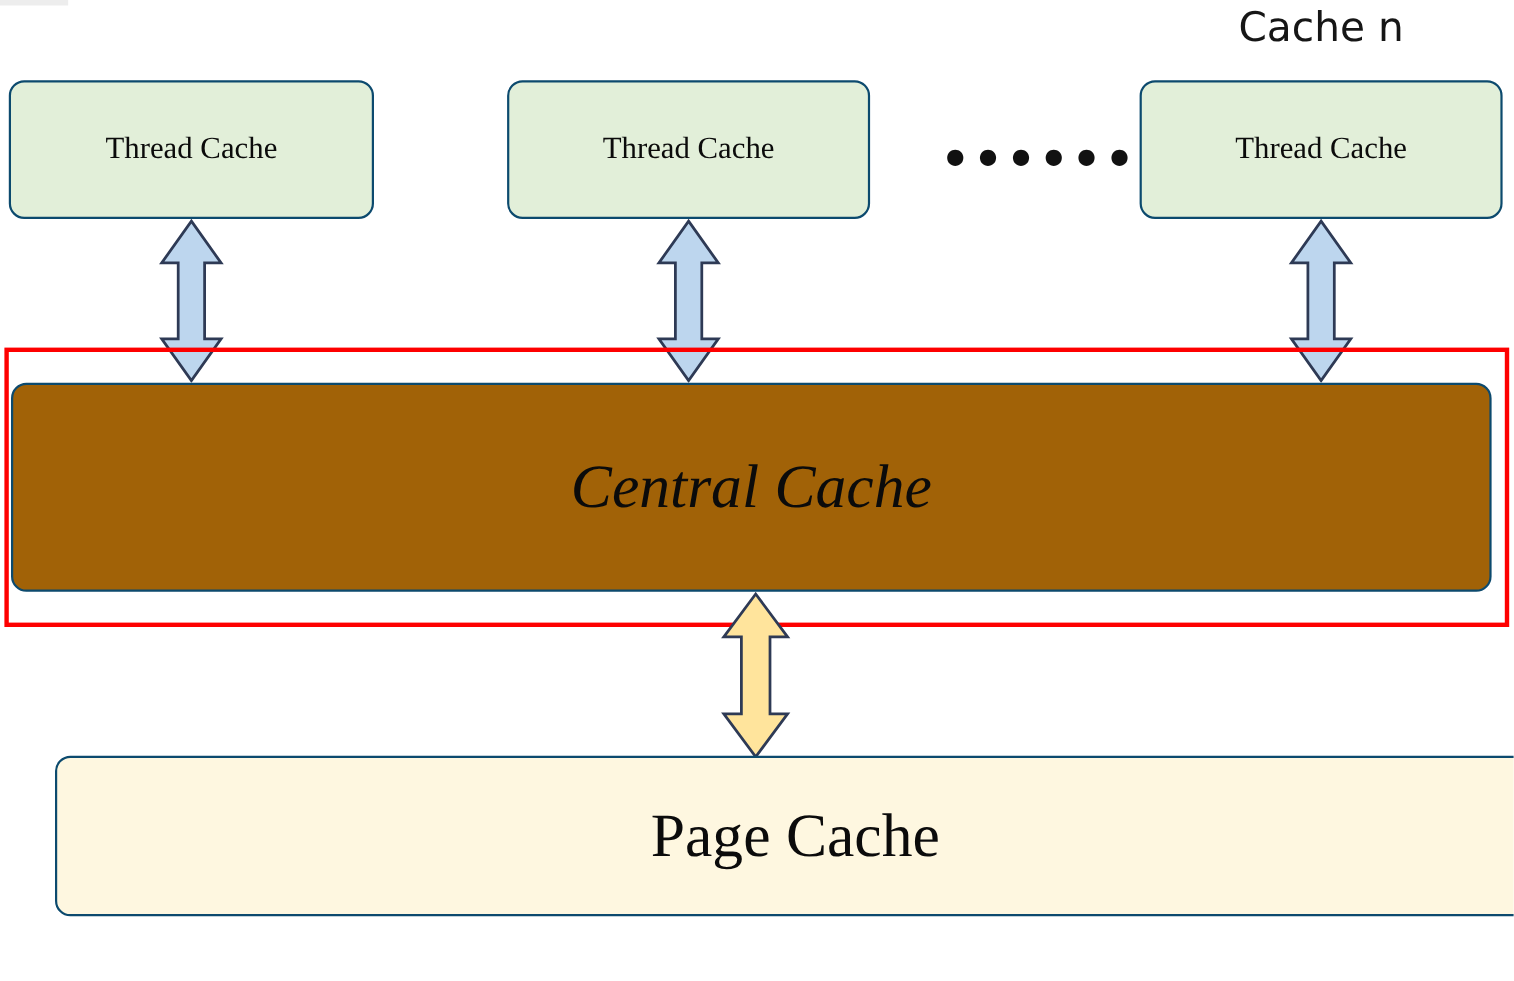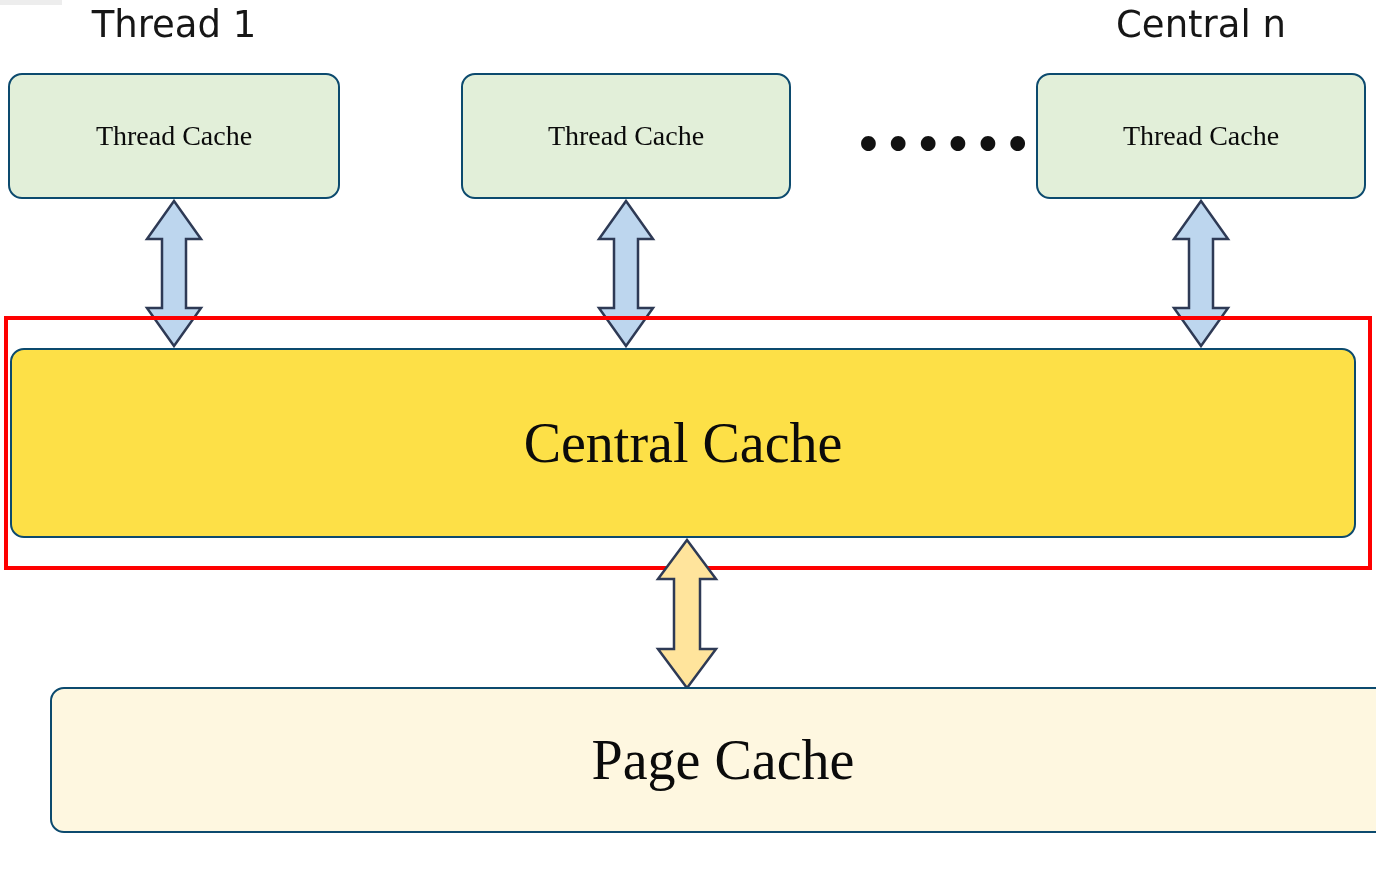--- a/index.html
+++ b/index.html
@@ -43,21 +43,21 @@
   
   .cache-box {
     box-sizing: border-box;
     border: 2px solid #0c4a6e;
     border-radius: 14px;
     display: flex;
     align-items: center;
     justify-content: center;
   }
   .box-green  { background: #E2EFD9; }
-  .box-peach  { background: #fde047; }
+  .box-peach  { background: #a16207; font-style: italic; }
   .box-cream  { background: #FEF7E0; }
 
   .box-label-sm {
     font-family: "Liberation Serif", serif;
     font-size: 28px;
     color: #0b0b0b;
     white-space: nowrap;
   }
   .box-label-lg {
     font-family: "Liberation Serif", serif;
@@ -87,22 +87,21 @@
   
   .arrow-wrap { pointer-events: none; }
 </style>
 </head>
 <body>
 
 <div id="canvas">
 
   <div class="abs top-artifact"></div>
 
-  <div class="abs thread-label" style="left:8px; top:6px; width:332px;">Thread 1</div>
-  <div class="abs thread-label" style="left:1036px; top:6px; width:330px;">Central n</div>
+  <div class="abs thread-label" style="left:1036px; top:6px; width:330px;">Cache n</div>
 
   <div class="abs cache-box box-green" style="left:8px; top:73px; width:332px; height:126px;">
     <span class="box-label-sm">Thread Cache</span>
   </div>
 
   <div class="abs cache-box box-green" style="left:461px; top:73px; width:330px; height:126px;">
     <span class="box-label-sm">Thread Cache</span>
   </div>
 
   <div class="abs cache-box box-green" style="left:1036px; top:73px; width:330px; height:126px;">

